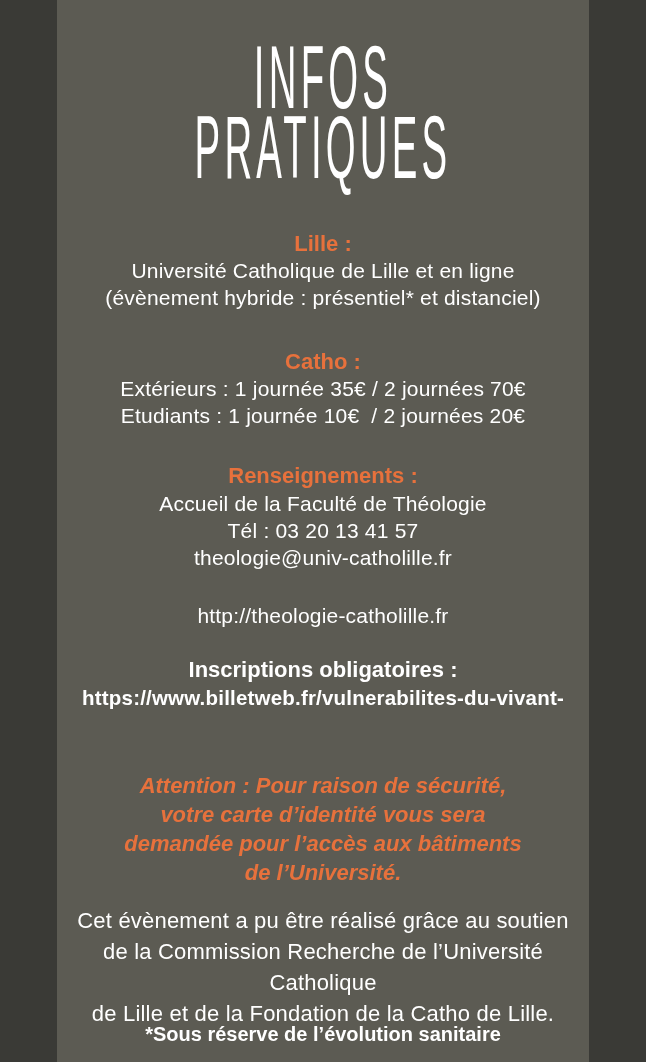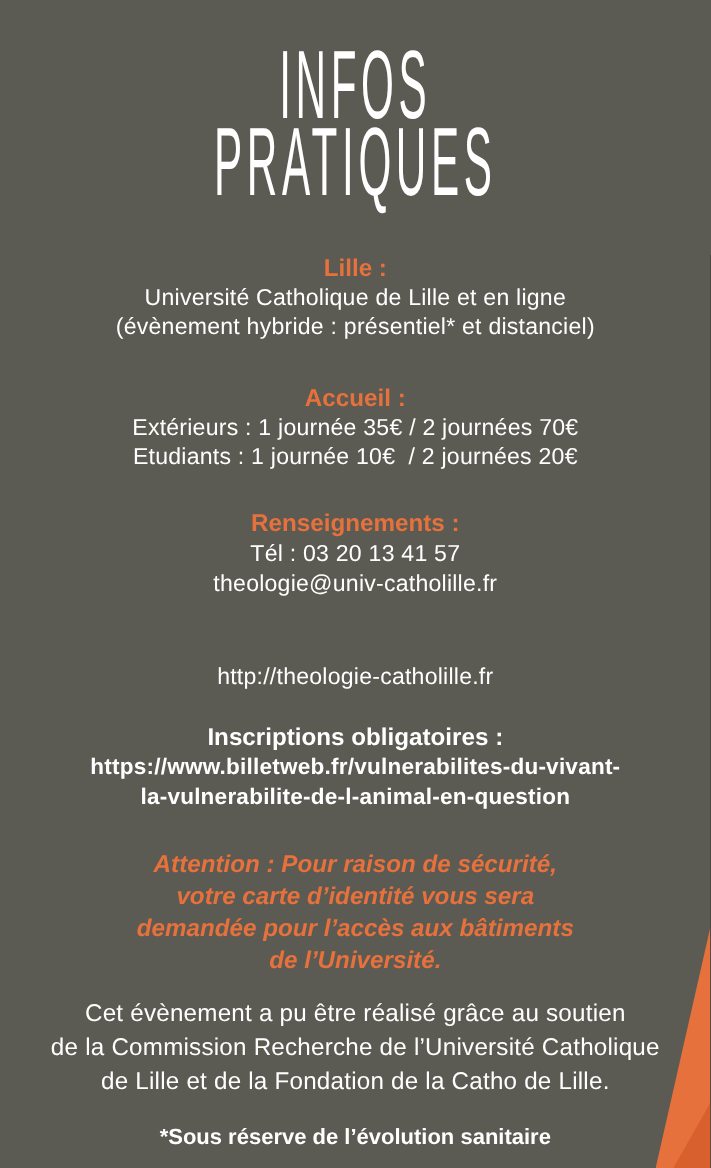--- a/index.html
+++ b/index.html
@@ -1,19 +1,19 @@
 <!DOCTYPE html>
 <html style="--bg: #5c5b53; --accent: #e7713c; --accent-dark: #d8602f; --text: #ffffff;"><head>
 <meta charset="utf-8">
 <style>
   * { margin: 0; padding: 0; box-sizing: border-box; }
   html, body { background: #3a3a36; }
   .poster {
     position: relative;
-    width: 646px;
+    width: 532px;
     height: 1062px;
     margin: 0 auto;
     overflow: hidden;
     background: var(--bg, #5c5b53);
     font-family: "Liberation Sans", sans-serif;
     color: var(--text, #ffffff);
   }
   .abs {
     position: absolute;
     left: 0;
@@ -86,38 +86,38 @@
 
   <div class="abs title-line" style="top:33px">INFOS</div>
   <div class="abs title-line" style="top:103px">PRATIQUES</div>
 
   <div class="abs h-orange" style="top:231px">Lille :</div>
   <div class="abs" style="top:257px">
     <div class="body-line">Université Catholique de Lille et en ligne</div>
     <div class="body-line">(évènement hybride : présentiel* et distanciel)</div>
   </div>
 
-  <div class="abs h-orange" style="top:349px">Accueil :</div>
+  <div class="abs h-orange" style="top:349px">Catho :</div>
   <div class="abs" style="top:375px">
     <div class="body-line">Extérieurs : 1 journée 35€ / 2 journées 70€</div>
     <div class="body-line">Etudiants : 1 journée 10€  / 2 journées 20€</div>
   </div>
 
   <div class="abs h-orange" style="top:463px">Renseignements :</div>
   <div class="abs" style="top:490px">
+    <div class="body-line">Accueil de la Faculté de Théologie</div>
     <div class="body-line">Tél : 03 20 13 41 57</div>
     <div class="body-line">theologie@univ-catholille.fr</div>
   </div>
 
   <div class="abs body-line" style="top:602px">http://theologie-catholille.fr</div>
 
   <div class="abs h-orange" style="top:657px; color:var(--text,#ffffff)">Inscriptions obligatoires :</div>
   <div class="abs bold-white" style="top:684px">
     <div class="body-line">https://www.billetweb.fr/vulnerabilites-du-vivant-</div>
-    <div class="body-line">la-vulnerabilite-de-l-animal-en-question</div>
   </div>
 
   <div class="abs" style="top:771px">
     <div class="attention-line">Attention : Pour raison de sécurité,</div>
     <div class="attention-line">votre carte d’identité vous sera</div>
     <div class="attention-line">demandée pour l’accès aux bâtiments</div>
     <div class="attention-line">de l’Université.</div>
   </div>
 
   <div class="abs" style="top:905px">

